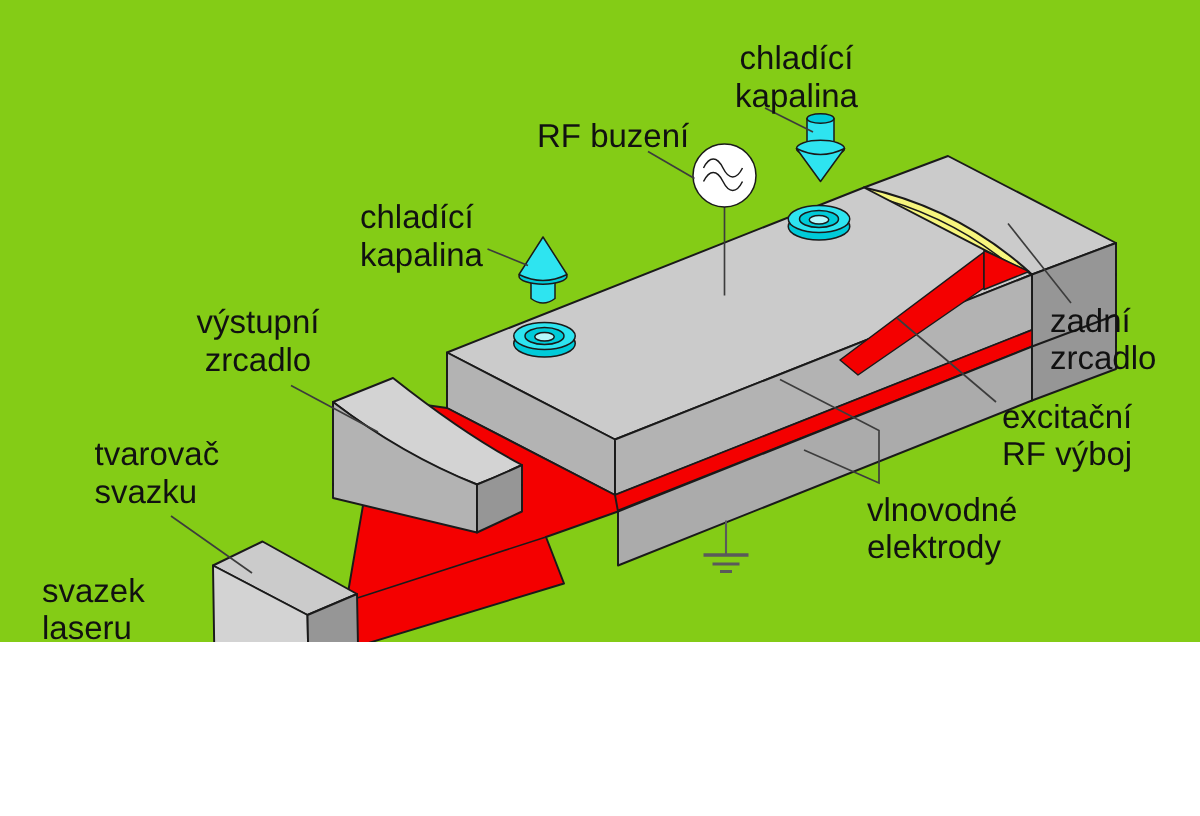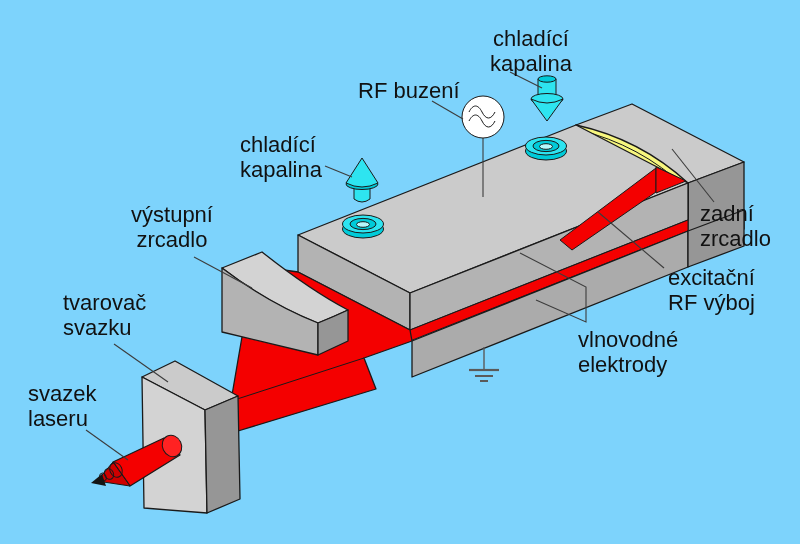--- a/index.html
+++ b/index.html
@@ -1,16 +1,16 @@
 <!DOCTYPE html>
 <html><head>
 <meta charset="utf-8">
 <style>
   html,body{margin:0;padding:0;background:#ffffff;}
-  .stage{position:relative;width:800px;height:544px;background:#7dd3fc;overflow:hidden;}
+  .stage{position:relative;width:800px;height:428px;background:#84cc16;overflow:hidden;}
   svg{display:block;}
   .face{stroke:#1a1a1a;stroke-width:1.3;stroke-linejoin:round;}
   .thin{stroke:#1a1a1a;stroke-width:1;stroke-linejoin:round;}
   .leader{stroke:#3c3c3c;stroke-width:1.1;fill:none;}
   .gline{stroke:#5a5a5a;fill:none;}
   .lbl{font-family:"Liberation Sans","DejaVu Sans",sans-serif;font-size:22px;fill:#111111;}
 </style>
 </head>
 <body>
 

